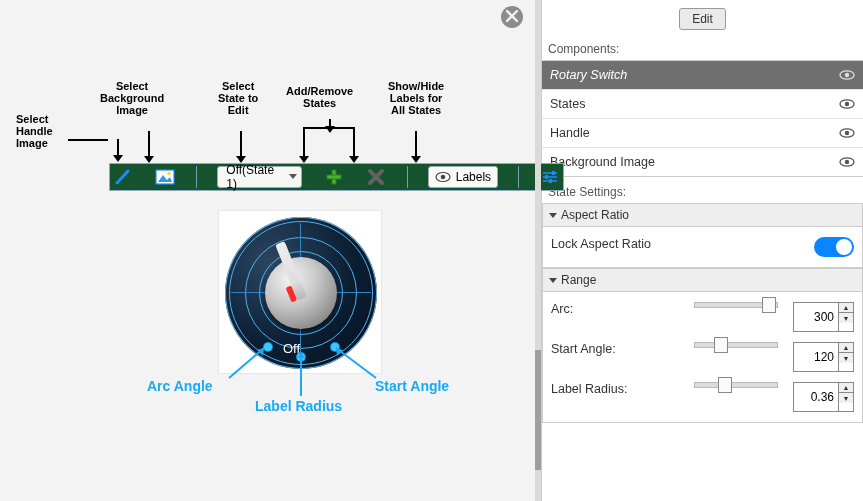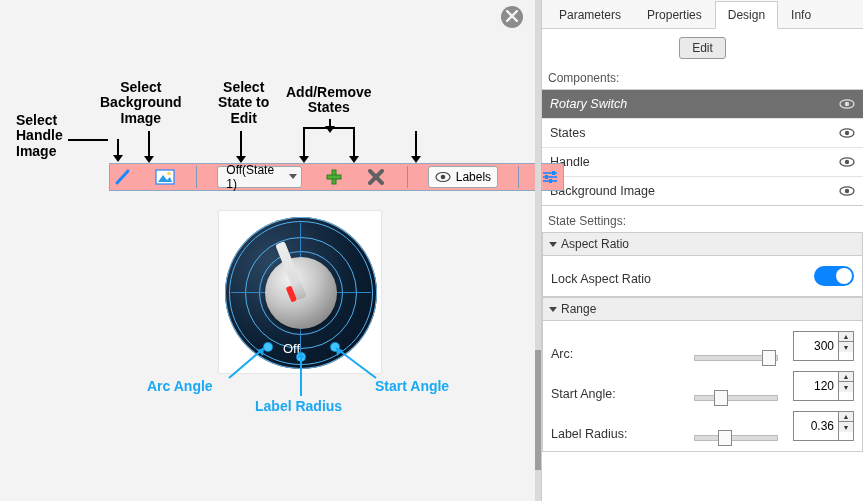--- a/index.html
+++ b/index.html
@@ -54,21 +54,21 @@
     color:#f3f3f3;
     font-weight:bold;
     font-size:16px;
     line-height:22px;
     text-align:center;
     cursor:pointer;
   }
   .annot {
     position:absolute;
     font-weight:bold;
-    font-size:14px;
+    font-size:11px;
     color:#000;
     text-align:center;
     line-height:1.1;
     white-space:pre-line;
   }
   .arrow-down {
     position:absolute;
     width:2px;
     background:#000;
   }
@@ -92,21 +92,21 @@
     border-right:2px solid #000;
     height:10px;
   }
 
   
   .toolbar {
     position:absolute;
     top:163px;
     left:109px;
     height:28px;
-    background:#fca5a5;
+    background:#14532d;
     border:1px solid #8ea9c4;
     display:flex;
     align-items:center;
     padding:2px;
     gap:20px;
   }
   .tb-btn {
     width:24px; height:24px;
     display:flex;
     align-items:center;
@@ -334,21 +334,21 @@
   .toggle::after {
     content:"";
     position:absolute;
     top:2px; right:2px;
     width:16px; height:16px;
     background:#fff;
     border-radius:50%;
   }
   .setting-row {
     display:flex;
-    align-items:flex-end;
+    align-items:flex-start;
     gap:15px;
   }
   .setting-row label { flex:1; color:#333; }
   .slider {
     width:84px; height:6px;
     background:#dcdcdc;
     border:1px solid #bbb;
     position:relative;
   }
   .slider .thumb {
@@ -417,20 +417,23 @@
 Edit</div>
   <div class="arrow-down" style="top:131px; left:240px; height:26px;"></div>
 
   <div class="annot" style="top:85px; left:286px;">Add/Remove
 States</div>
   <div class="arrow-down" style="top:119px; left:329px; height:8px;"></div>
   <div class="bracket" style="top:127px; left:303px; width:52px;"></div>
   <div class="arrow-down" style="top:137px; left:303px; height:20px;"></div>
   <div class="arrow-down" style="top:137px; left:353px; height:20px;"></div>
 
+  <div class="annot" style="top:80px; left:388px;">Show/Hide
+Labels for
+All States</div>
   <div class="arrow-down" style="top:131px; left:415px; height:26px;"></div>
 
   <div class="toolbar">
     <div class="tb-btn">
       <svg width="18" height="18">
           <line x1="3" y1="15" x2="14" y2="3" stroke="#1e88ff" stroke-width="3" stroke-linecap="round"></line>
         </svg>
     </div>
     <div class="tb-btn">
       <svg width="20" height="16">
@@ -506,26 +509,20 @@
   <svg style="position:absolute; top:344px; left:330px;" width="60" height="42">
       <line x1="6" y1="4" x2="46" y2="34" stroke="#1aa9f3" stroke-width="2"></line>
       <polygon points="6,4 7,12 13,6" fill="#1aa9f3"></polygon>
     </svg>
   <div class="cyan-annot" style="top:378px; left:375px;">Start Angle</div>
 </div>
 
 <div class="splitter"></div>
 
 <div class="right-pane">
-  <div class="tabbar">
-    <div class="tab">Parameters</div>
-    <div class="tab">Properties</div>
-    <div class="tab active">Design</div>
-    <div class="tab">Info</div>
-  </div>
   <div class="edit-row">
     <span class="edit-btn">Edit</span>
   </div>
   <div class="section-label">Components:</div>
   <div class="component-list">
     <div class="comp-row selected">
       <span>Rotary Switch</span>
       <span class="eye">
           <svg class="eye-svg">
             <ellipse cx="8" cy="6" rx="7" ry="4.2" fill="none" stroke="#ddd" stroke-width="1.3"></ellipse>

